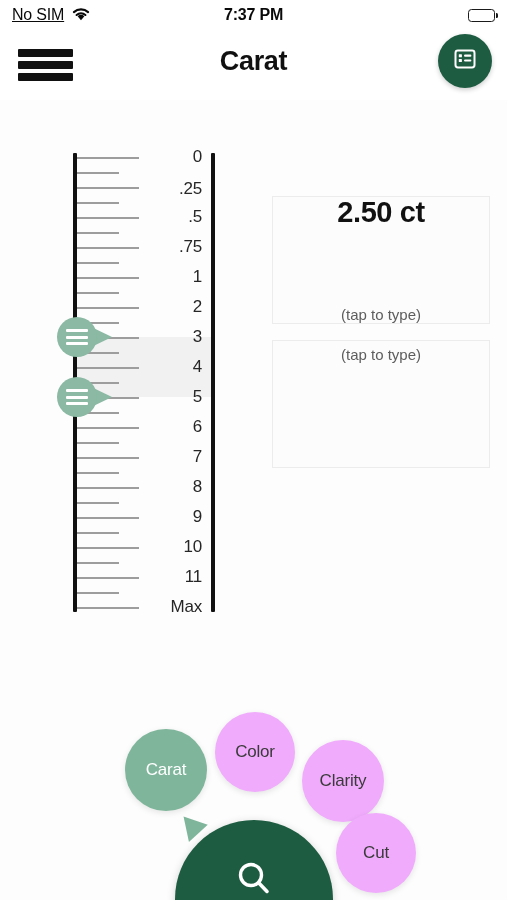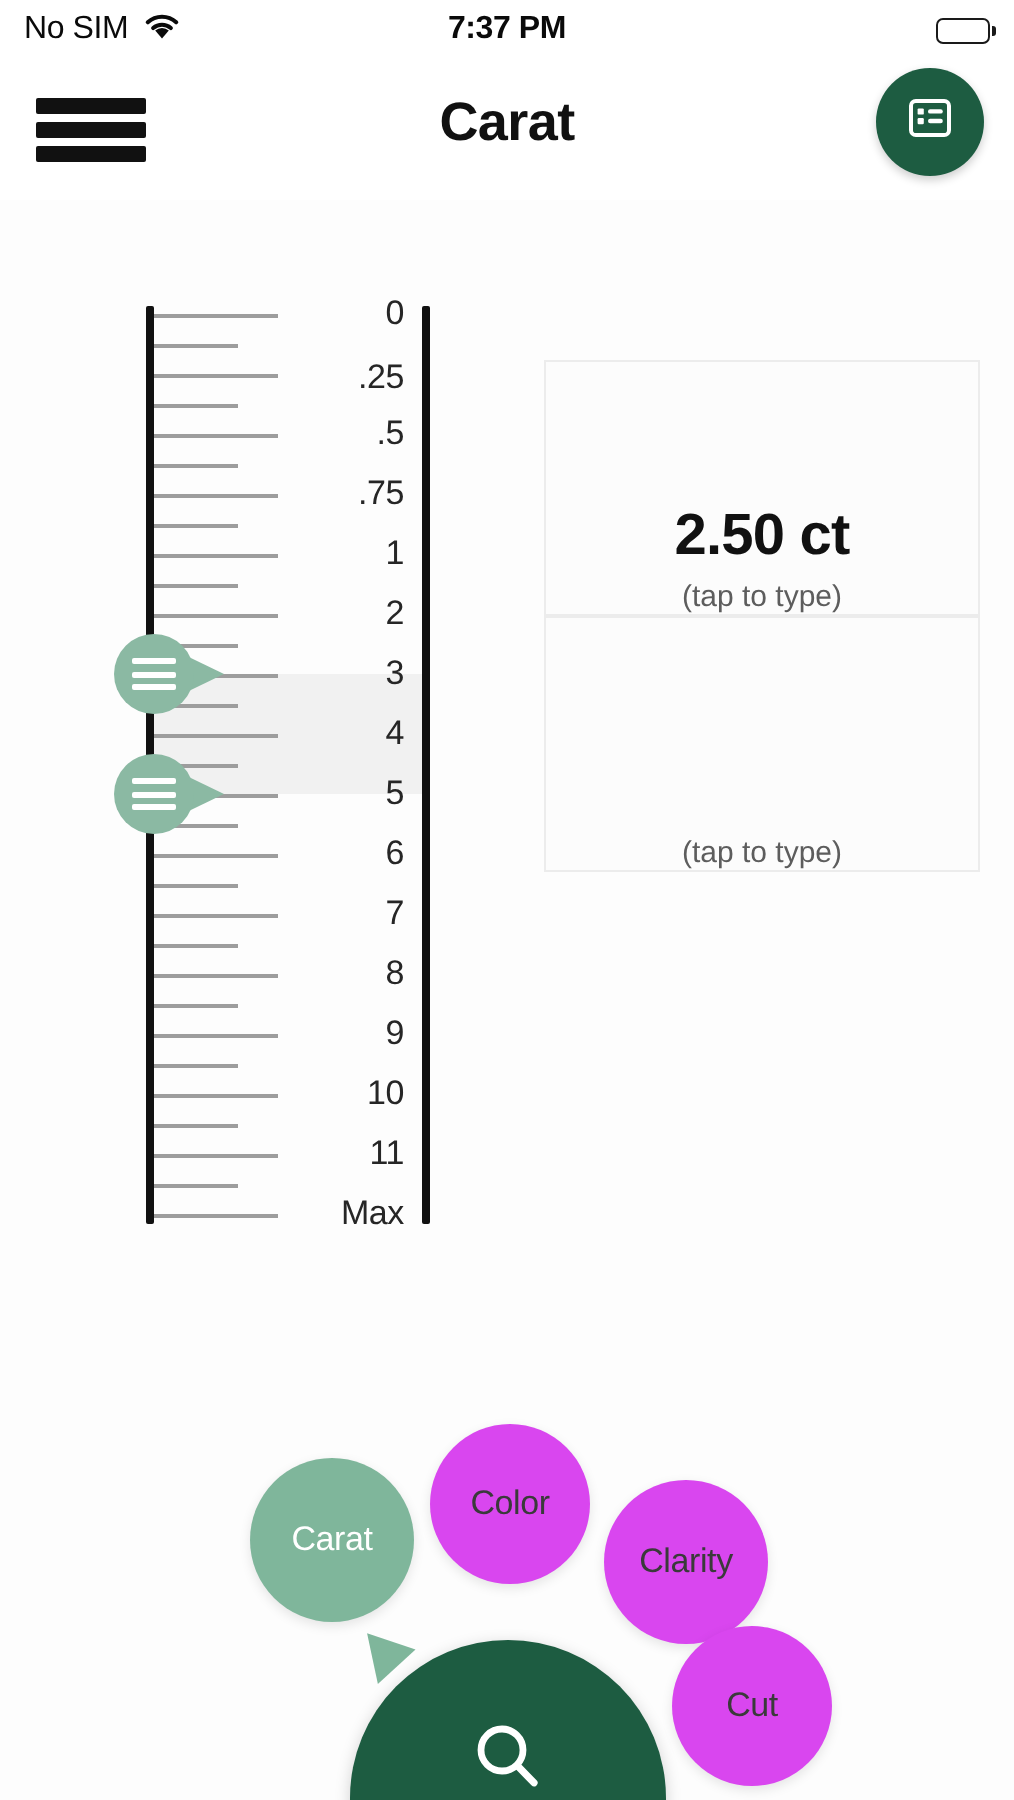--- a/index.html
+++ b/index.html
@@ -37,20 +37,21 @@
     left: 12px;
     display: flex;
     align-items: center;
     gap: 7px;
   }
   .sb-carrier {
     font-size: 16px;
     font-weight: 500;
     color: #0a0a0a;
     letter-spacing: -0.2px;
+    text-decoration: underline;
   }
   .sb-time {
     position: absolute;
     left: 0; right: 0;
     text-align: center;
     font-size: 16px;
     font-weight: 600;
     color: #0a0a0a;
     letter-spacing: -0.2px;
   }
@@ -253,22 +254,23 @@
     width: 218px;
   }
   .value-box {
     width: 218px;
     height: 128px;
     background: #fcfcfc;
     border: 1px solid #ececec;
     display: flex;
     flex-direction: column;
     align-items: center;
-    justify-content: flex-end;
+    justify-content: space-between;
     cursor: pointer;
+    margin-top: 16px;
   }
   .value-main {
     font-size: 29px;
     font-weight: 700;
     color: #111111;
     letter-spacing: -0.4px;
     line-height: 1.1;
   }
   .value-hint {
     font-size: 15px;
@@ -292,21 +294,21 @@
     top: 690px;
     width: 507px;
     height: 210px;
   }
   .bubble {
     position: absolute;
     border-radius: 50%;
     display: flex;
     align-items: center;
     justify-content: center;
-    background: #d946ef;
+    background: #f0abfc;
     color: #3a3a3a;
     font-size: 17px;
     font-weight: 500;
     cursor: pointer;
     box-shadow: 0 2px 6px rgba(0,0,0,0.10);
     letter-spacing: -0.2px;
   }
   .bubble.active {
     background: #7fb69b;
     color: #ffffff;

